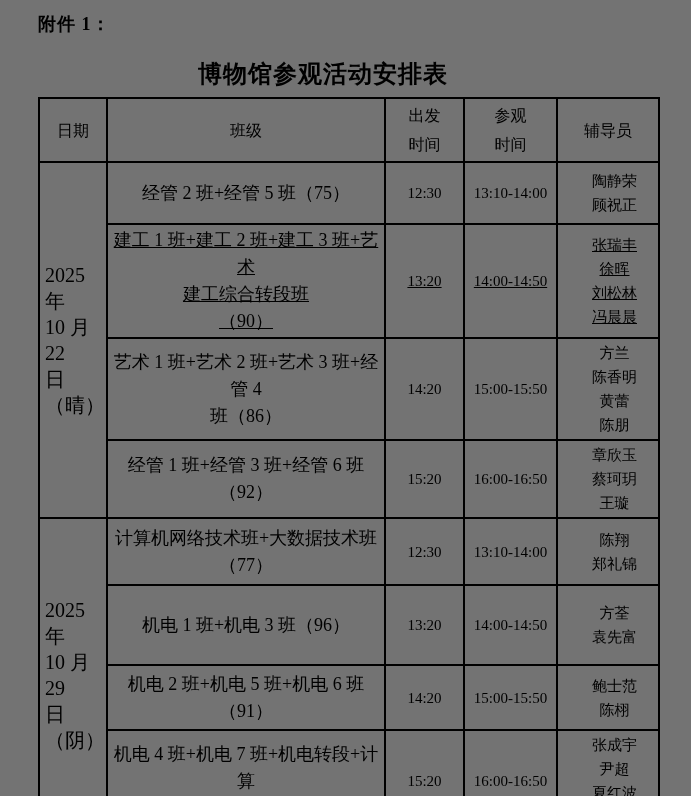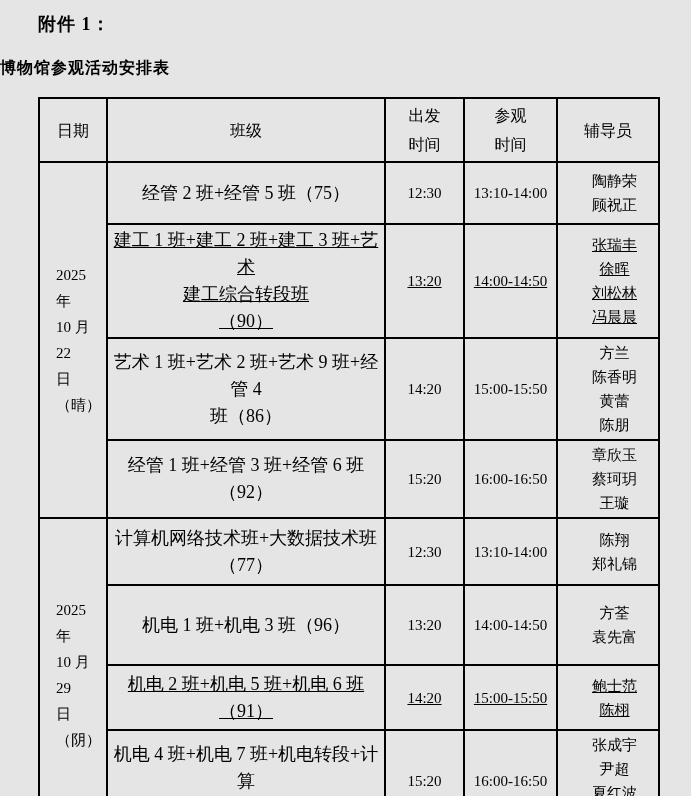--- a/index.html
+++ b/index.html
@@ -6,37 +6,38 @@
     margin: 0;
     padding: 0;
     background: #ffffff;
     font-family: "Liberation Serif", "DejaVu Serif", serif;
     color: #000000;
   }
   .page {
     position: relative;
     width: 691px;
     height: 796px;
-    background: #e5e5e5;
+    background: #737373;
     overflow: hidden;
   }
   .attachment-label {
     position: absolute;
     left: 38px;
     top: 12px;
     font-size: 18px;
     font-weight: bold;
     letter-spacing: 1px;
   }
   .doc-title {
     position: absolute;
     left: 0;
     top: 58px;
     width: 646px;
-    font-size: 16px;
+    text-align: center;
+    font-size: 24px;
     font-weight: bold;
     letter-spacing: 1px;
   }
   table.schedule {
     position: absolute;
     left: 38px;
     top: 97px;
     width: 620px;
     border-collapse: collapse;
     table-layout: fixed;
@@ -55,27 +56,27 @@
     font-size: 16px;
     line-height: 29px;
   }
   tr.row-h  { height: 63px; }
   tr.row-1  { height: 62px; }
   tr.row-2  { height: 98px; text-decoration: underline; }
   tr.row-3  { height: 85px; }
   tr.row-4  { height: 63px; }
   tr.row-5  { height: 67px; }
   tr.row-6  { height: 80px; }
-  tr.row-7  { height: 65px; text-decoration: underline; }
+  tr.row-7  { height: 65px; }
   tr.row-8  { height: 96px; }
   td.cell-date {
     text-align: left;
-    padding-left: 16px;
+    padding-left: 5px;
     line-height: 26px;
-    font-size: 15px;
+    font-size: 20px;
   }
   td.cell-class {
     line-height: 27px;
     font-size: 18px;
   }
   td.cell-time {
     font-size: 15px;
     line-height: 20px;
     margin-left: 32px;
   }
@@ -129,21 +130,21 @@
 建工综合转段班
 （90）</td>
       <td class="cell-time">13:20</td>
       <td class="cell-time">14:00-14:50</td>
       <td class="cell-counselor">张瑞丰
 徐晖
 刘松林
 冯晨晨</td>
     </tr>
     <tr class="row-3">
-      <td class="cell-class">艺术 1 班+艺术 2 班+艺术 9 班+经管 4
+      <td class="cell-class">艺术 1 班+艺术 2 班+艺术 3 班+经管 4
 班（86）</td>
       <td class="cell-time">14:20</td>
       <td class="cell-time">15:00-15:50</td>
       <td class="cell-counselor">方兰
 陈香明
 黄蕾
 陈朋</td>
     </tr>
     <tr class="row-4">
       <td class="cell-class">经管 1 班+经管 3 班+经管 6 班（92）</td>

